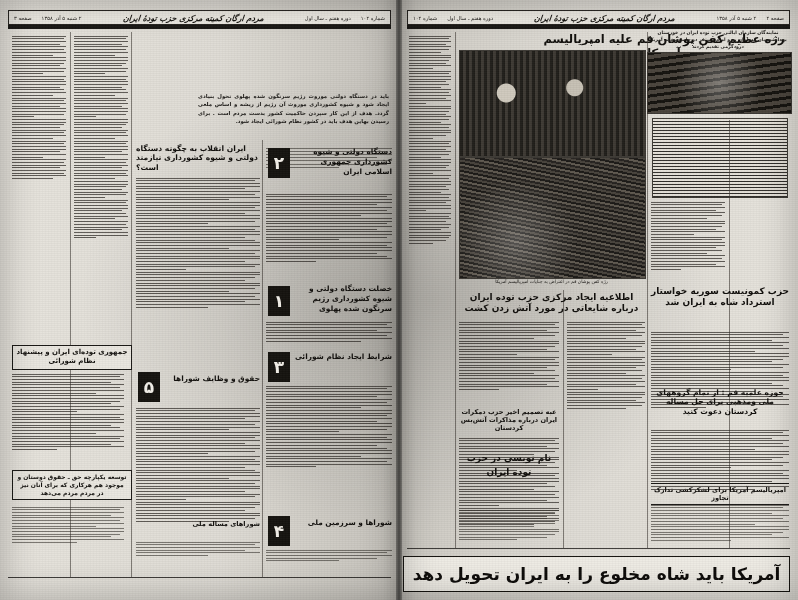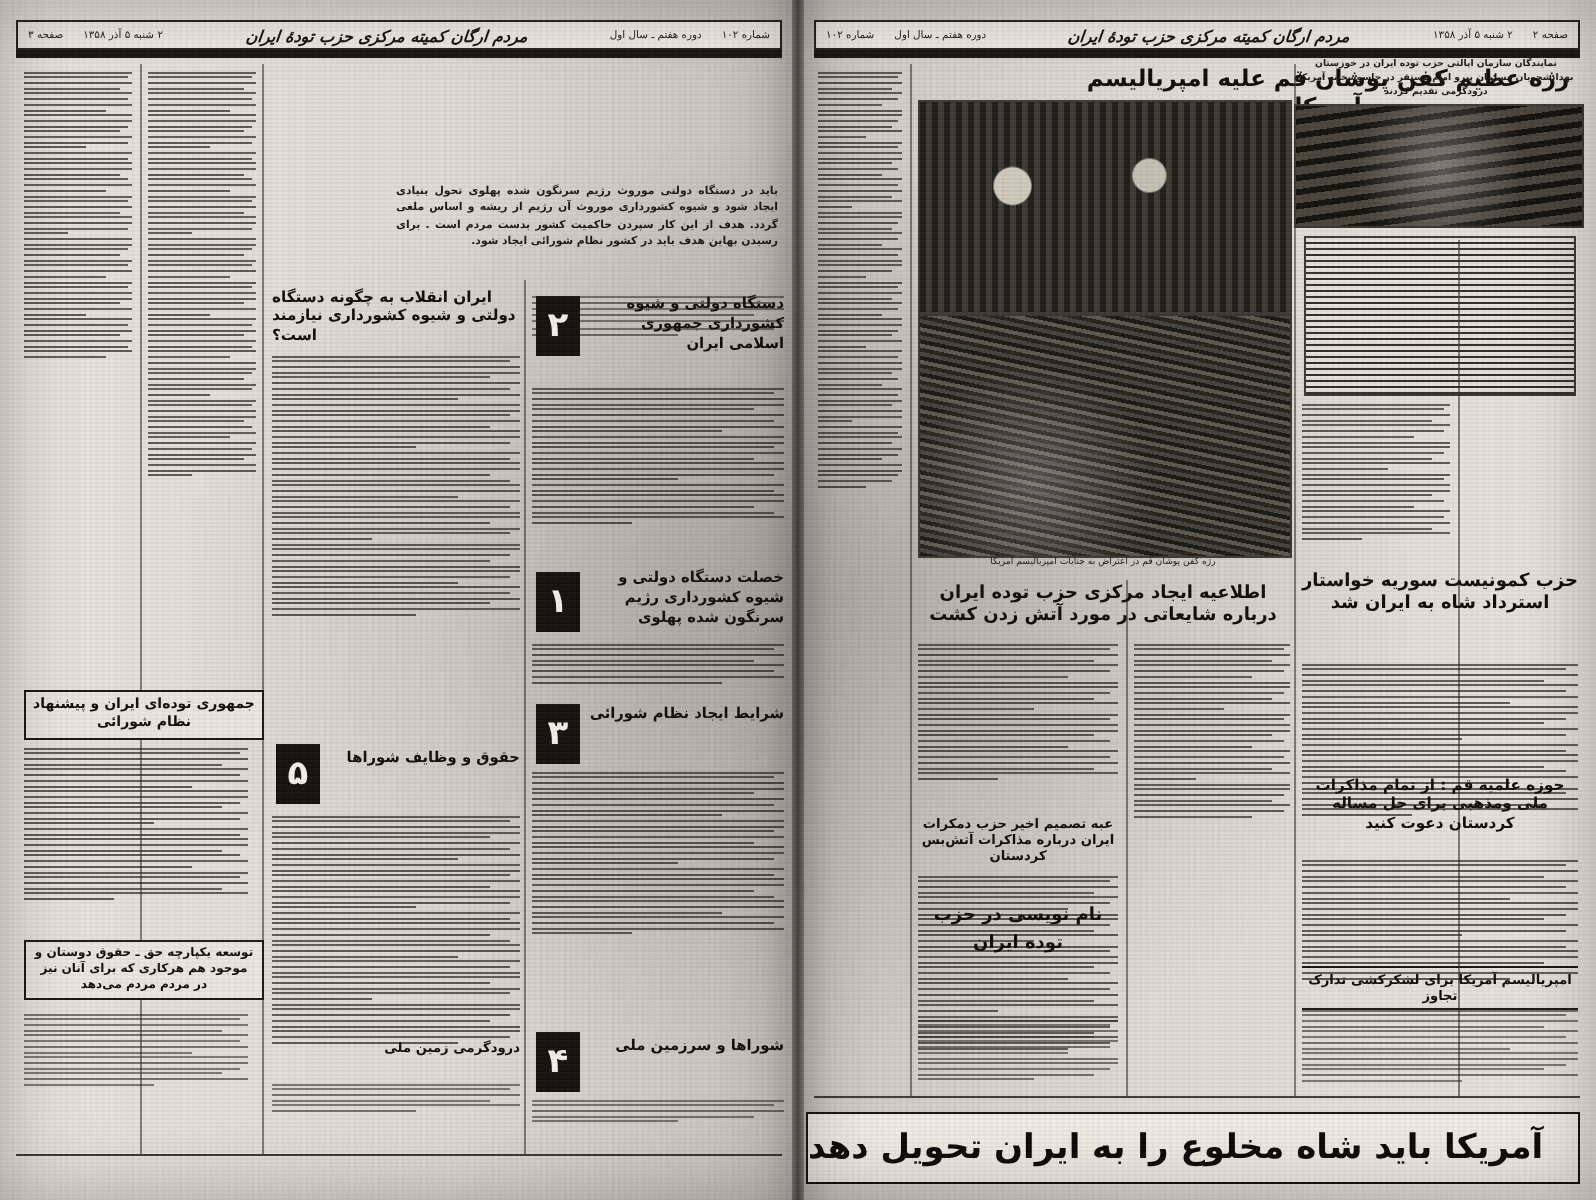--- a/index.html
+++ b/index.html
@@ -92,21 +92,21 @@
     color:#100e0b;line-height:1.35;font-family:"DejaVu Sans",sans-serif;
   }
   .boxhead{
     direction:rtl;text-align:center;font-weight:bold;color:#100e0b;
     border:1px solid #1b1916;padding:2px 3px;font-size:7px;line-height:1.35;
     background:#e9e6df;font-family:"DejaVu Sans",sans-serif;
   }
   .banner{
     position:absolute;left:4px;right:8px;bottom:8px;height:34px;
     border:1.6px solid #15130f;background:#eeebe4;
-    display:flex;align-items:center;justify-content:flex-start;
+    display:flex;align-items:center;justify-content:center;
   }
   .banner .t{direction:rtl;font-size:17px;font-weight:bold;color:#0d0b09;
     letter-spacing:-.3px;font-family:"DejaVu Sans",sans-serif;}
 
   
   .photo{position:absolute;overflow:hidden;border:1px solid #3c3934;}
   .ph-crowd{
     background:
       radial-gradient(circle at 30% 70%, rgba(255,255,255,.22), rgba(0,0,0,0) 40%),
       repeating-linear-gradient(12deg, #1c1a17 0 2px, #47423b 2px 4px, #262320 4px 6px, #5d574e 6px 8px),
@@ -368,21 +368,21 @@
         <i class="s1"></i>
           <i class="s1"></i>
           <i class="s2"></i>
           <i class="s3"></i>
           <i class="s1"></i>
           <i class="s1"></i>
           <i class="s2"></i>
           <i class="s4"></i>
       </div>
     </div>
-    <div class="hl hl-xs" style="position:absolute;left:136px;top:520px;width:124px;text-align:right">درودگرمی زمین ملی</div>
+    <div class="hl hl-xs" style="position:absolute;left:136px;top:520px;width:124px;text-align:right">شوراهای مساله ملی</div>
     <div class="col" style="left:136px;top:540px;width:124px">
       <div class="ink dense pale">
         <i class="s1"></i>
           <i class="s2"></i>
           <i class="s1"></i>
           <i class="s3"></i>
           <i class="s1"></i>
           <i class="s5"></i>
       </div>
     </div>
@@ -881,21 +881,21 @@
           <i class="s4"></i>
         <i class="s1"></i>
           <i class="s2"></i>
           <i class="s1"></i>
           <i class="s3"></i>
           <i class="s1"></i>
           <i class="s6"></i>
       </div>
     </div>
 
-    <div class="hl hl-sm" style="position:absolute;left:252px;top:388px;width:138px">حوزه علمیه قم : از تمام مذاکرات ملی ومذهبی برای حل مساله کردستان دعوت کنید</div>
+    <div class="hl hl-sm" style="position:absolute;left:252px;top:388px;width:138px">حوزه علمیه قم : از تمام گروههای ملی ومذهبی برای حل مساله کردستان دعوت کنید</div>
     <div class="col" style="left:252px;top:428px;width:138px">
       <div class="ink dense">
         <i class="s1"></i>
           <i class="s2"></i>
           <i class="s1"></i>
           <i class="s3"></i>
           <i class="s1"></i>
           <i class="s2"></i>
           <i class="s1"></i>
           <i class="s4"></i>

